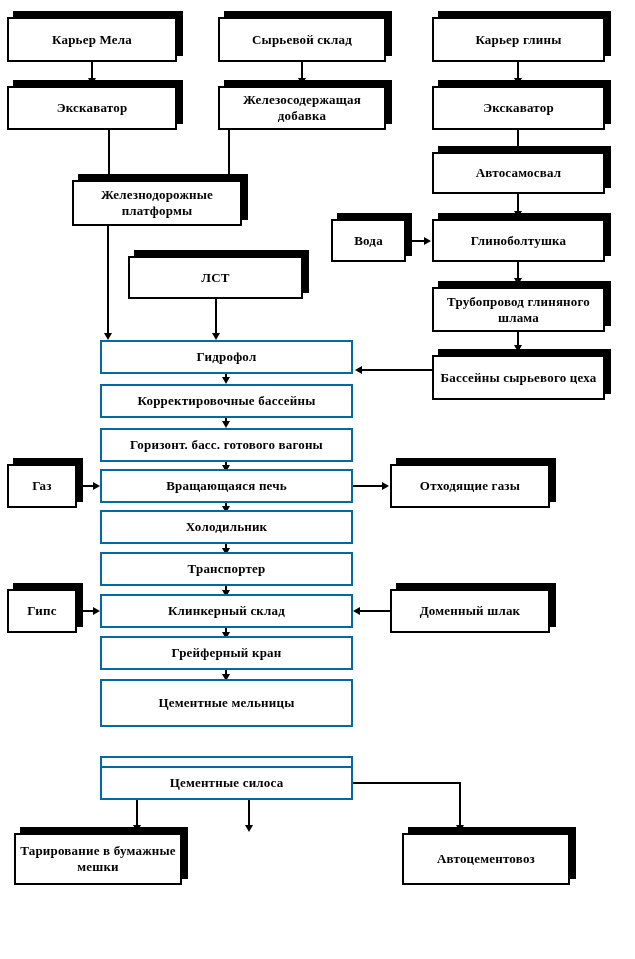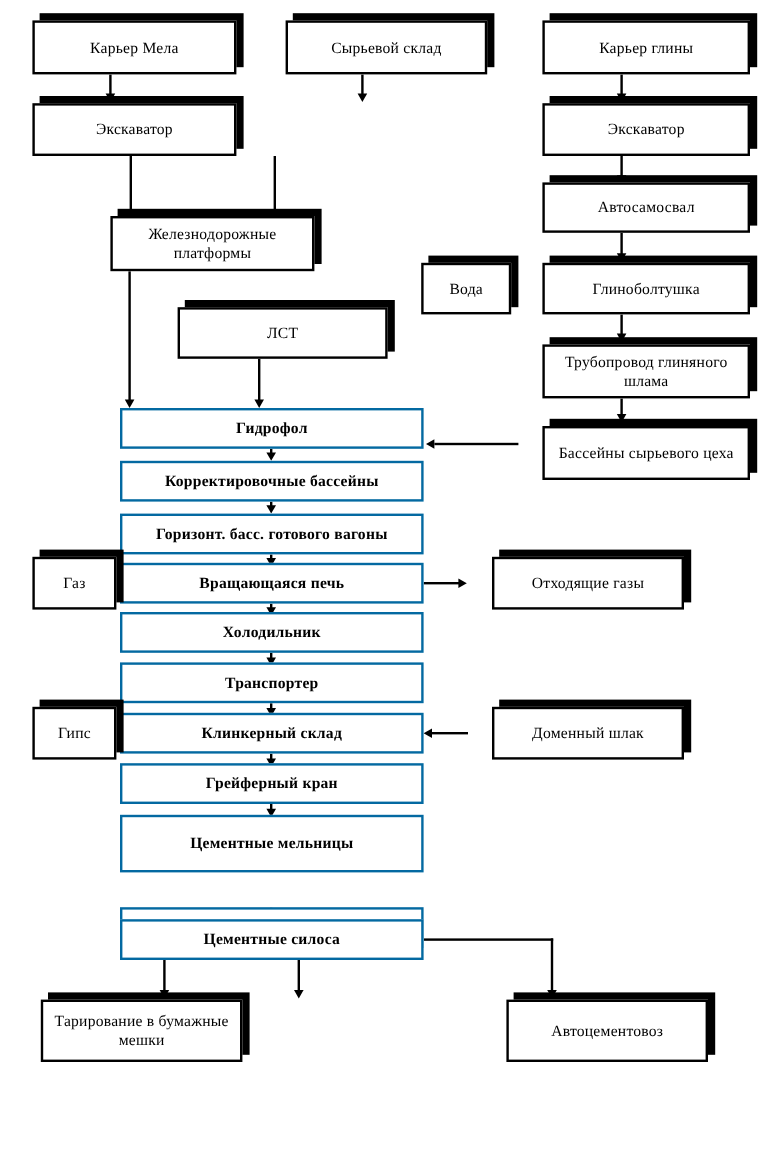--- a/index.html
+++ b/index.html
@@ -19,27 +19,26 @@
   .node3d {
     position: absolute;
     box-sizing: border-box;
     background: #ffffff;
     border: 2px solid #000000;
     box-shadow: 6px -6px 0 0 #000000;
     display: flex;
     align-items: center;
     justify-content: center;
     text-align: center;
-    font-weight: normal;
+    font-weight: bold;
     font-size: 13px;
     line-height: 16px;
     color: #000000;
     letter-spacing: 0.2px;
     z-index: 3;
-    margin-left: 20px;
   }
   
   .nodeflat {
     position: absolute;
     box-sizing: border-box;
     background: #ffffff;
     border: 2px solid #0369a1;
     display: flex;
     align-items: center;
     justify-content: center;
@@ -116,20 +115,23 @@
   <div class="vline" style="left:301px; top:62px; height:19px;"></div>
   <div class="arrowdown" style="left:298px; top:78px;"></div>
 
   <div class="vline" style="left:517px; top:62px; height:19px;"></div>
   <div class="arrowdown" style="left:514px; top:78px;"></div>
 
   <div class="node3d" style="left:7px; top:86px; width:170px; height:44px;">
     <span class="cap">Экскаватор</span>
   </div>
 
+  <div class="node3d" style="left:218px; top:86px; width:168px; height:44px;">
+    <span class="cap">Железосодержащая добавка</span>
+  </div>
 
   <div class="node3d" style="left:432px; top:86px; width:173px; height:44px;">
     <span class="cap">Экскаватор</span>
   </div>
 
   <div class="vline" style="left:108px; top:130px; height:50px;"></div>
   <div class="arrowdown" style="left:105px; top:176px;"></div>
 
   <div class="vline" style="left:228px; top:130px; height:50px;"></div>
   <div class="arrowdown" style="left:225px; top:176px;"></div>

